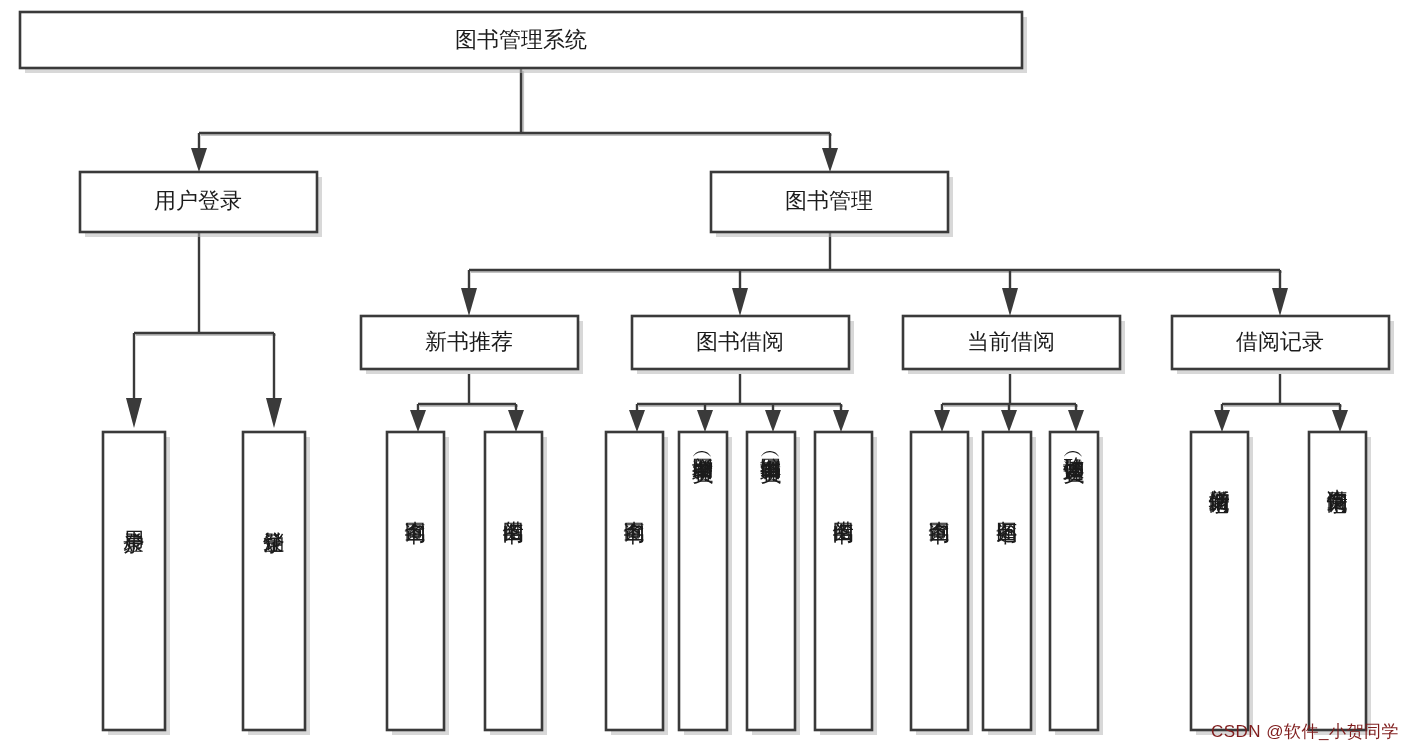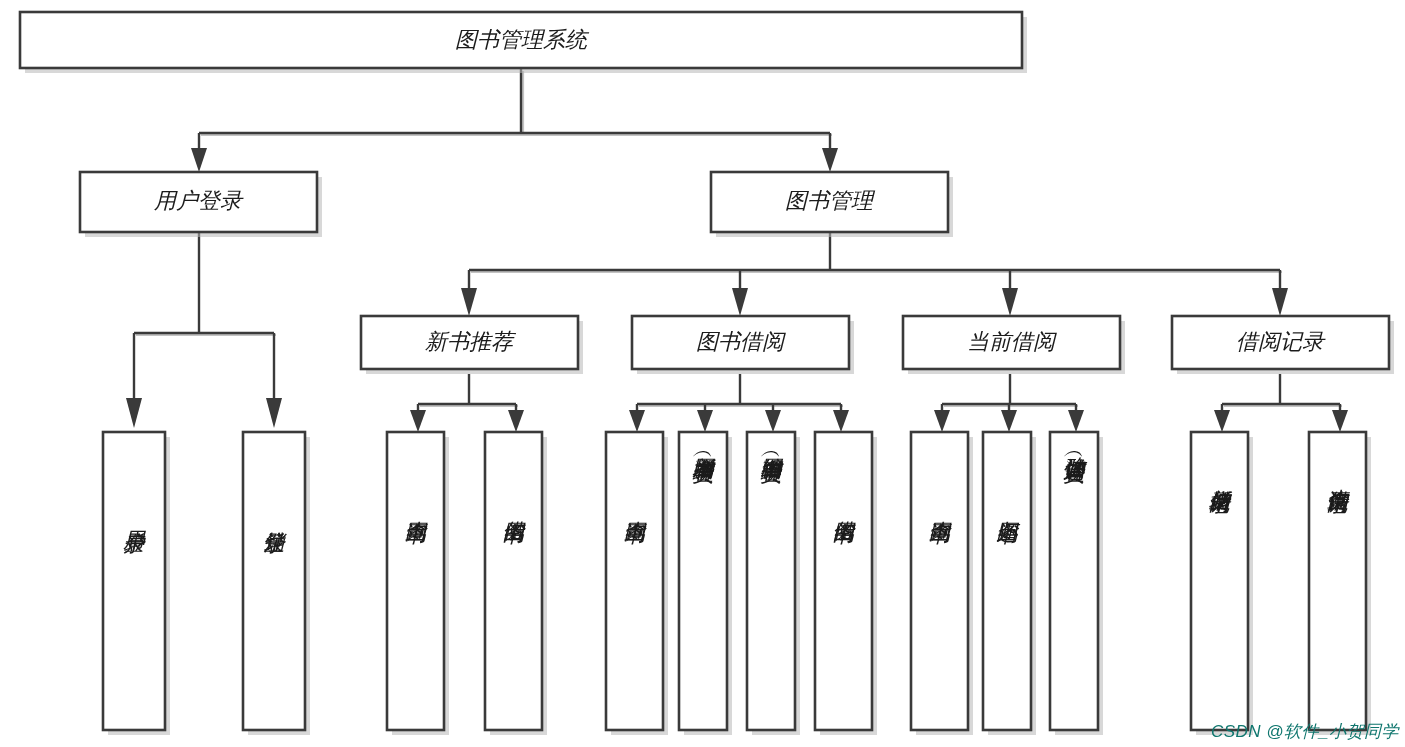--- a/index.html
+++ b/index.html
@@ -9,21 +9,20 @@
   }
   body {
     font-family: "Liberation Sans", "DejaVu Sans", sans-serif;
   }
   #stage {
     position: relative;
     width: 1405px;
     height: 747px;
     background: #ffffff;
     overflow: hidden;
-    font-style: italic;
   }
   #diagram-svg {
     position: absolute;
     left: 0;
     top: 0;
     width: 1405px;
     height: 747px;
   }
   .node-box {
     fill: #ffffff;
@@ -71,21 +70,21 @@
     color: #1b1b1b;
     letter-spacing: 1px;
     white-space: nowrap;
   }
   .watermark {
     position: absolute;
     right: 6px;
     bottom: 4px;
     font-family: "Liberation Sans", "DejaVu Sans", sans-serif;
     font-size: 17px;
-    color: #0f766e;
+    color: #7f1d1d;
     letter-spacing: 0.5px;
     white-space: nowrap;
   }
 </style>
 </head>
 <body>
 
 <div id="stage">
 
   <svg id="diagram-svg" viewBox="0 0 1405 747">

